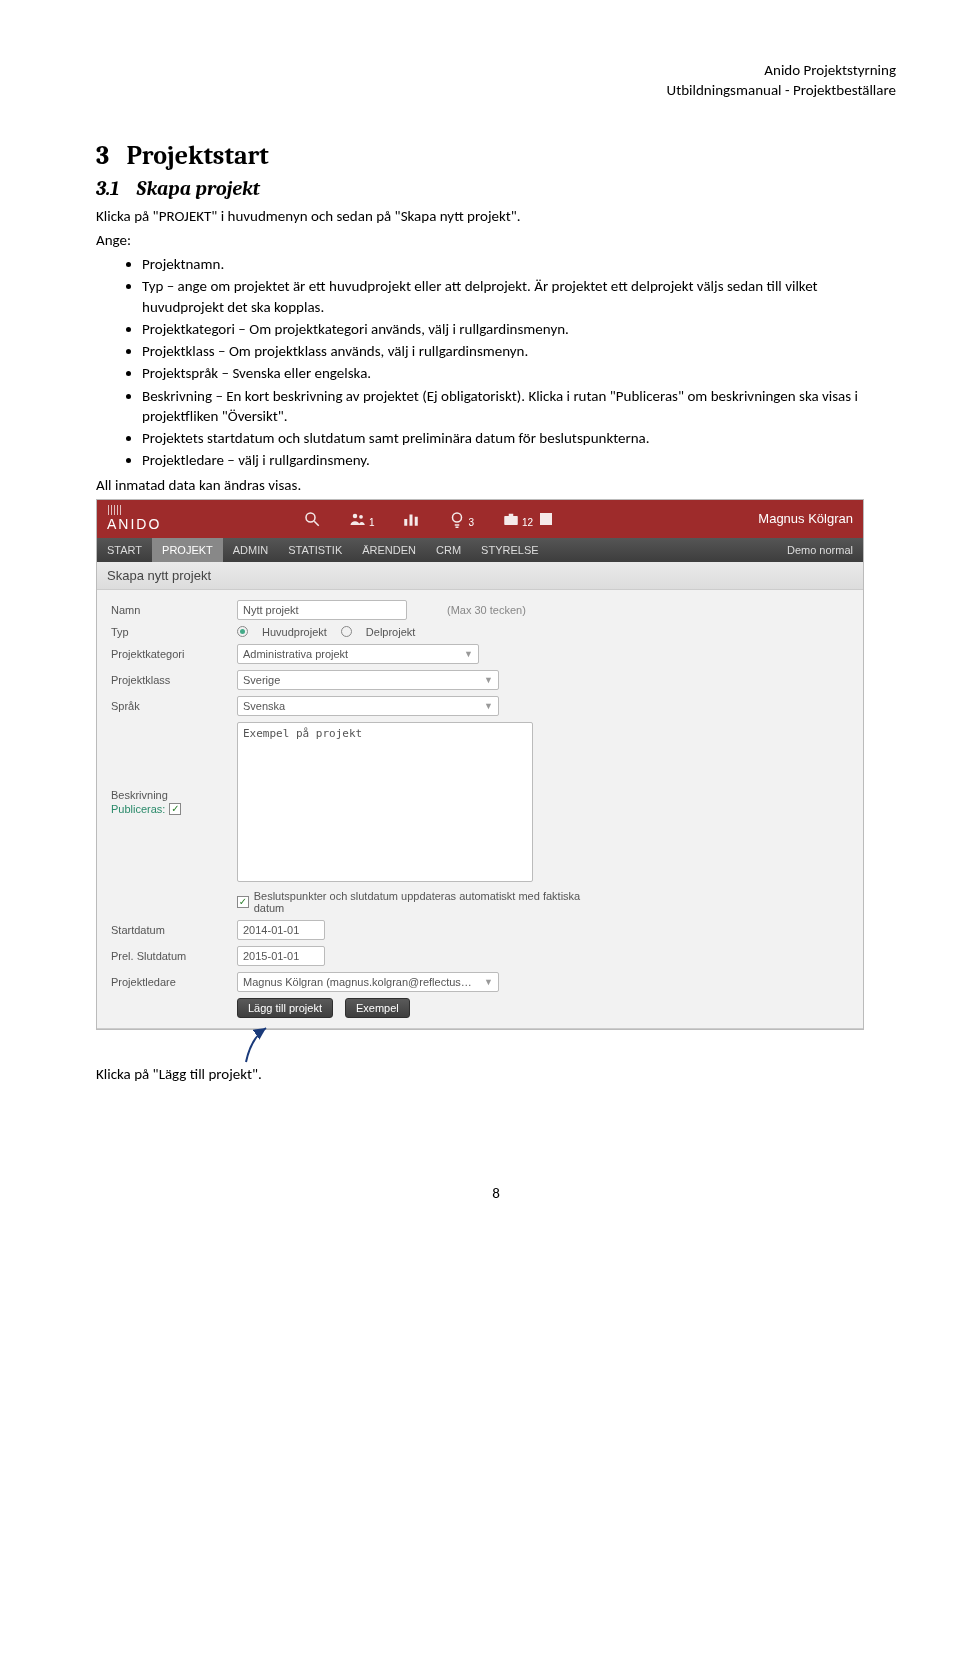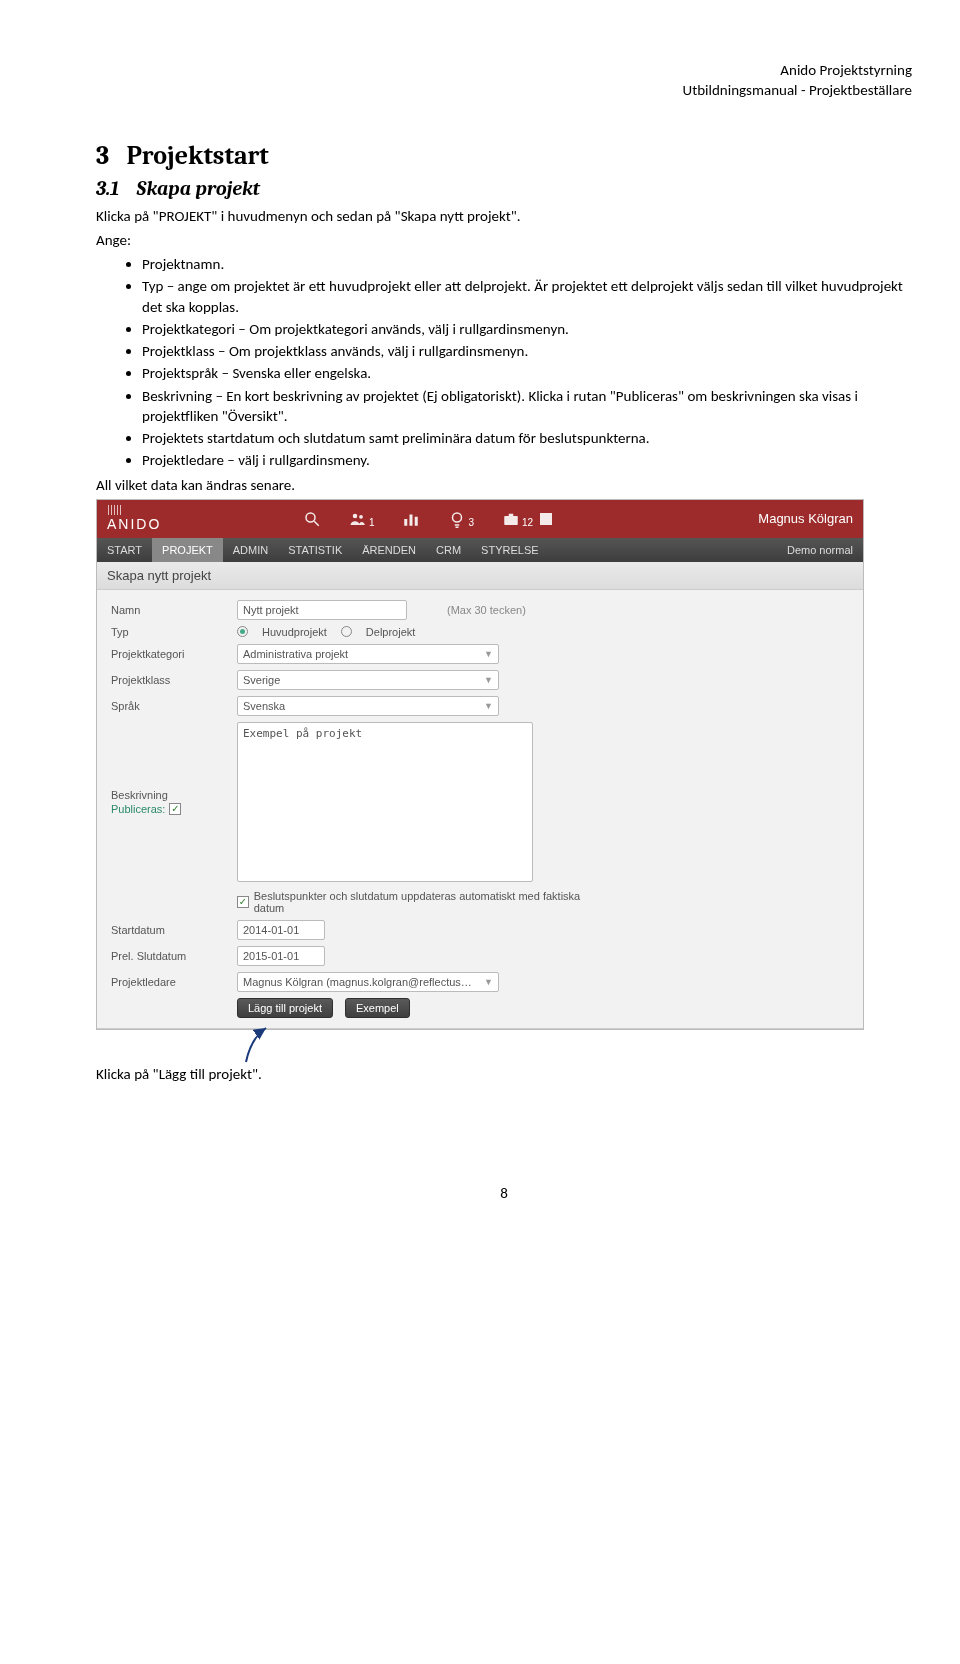--- a/index.html
+++ b/index.html
@@ -3,21 +3,21 @@
 <meta charset="utf-8">
 <style>
   * { box-sizing: border-box; }
   body {
     margin: 0;
     background: #fff;
     font-family: Calibri, "Segoe UI", Arial, sans-serif;
     color: #000;
     width: 960px;
   }
-  .page { padding: 60px 48px 40px 96px; }
+  .page { padding: 60px 64px 40px 96px; }
   .hdr-right { text-align: right; font-size: 15px; line-height: 1.35; margin-bottom: 40px; }
   .h1 { font-family: Cambria, Georgia, serif; font-size: 26px; font-weight: bold; margin: 0 0 6px 0; }
   .h2 { font-family: Cambria, Georgia, serif; font-size: 20px; font-style: italic; font-weight: bold; margin: 0 0 6px 0; }
   .para { font-size: 15px; line-height: 1.35; margin: 0 0 4px 0; }
   ul.bul { margin: 0 0 4px 0; padding-left: 46px; }
   ul.bul li { font-size: 15px; line-height: 1.35; margin-bottom: 2px; }
 
   
   .app {
     width: 768px; border: 1px solid #bbb; background: #fff; font-size: 12px;
@@ -120,21 +120,21 @@
   <ul class="bul">
     <li>Projektnamn.</li>
     <li>Typ – ange om projektet är ett huvudprojekt eller att delprojekt. Är projektet ett delprojekt väljs sedan till vilket huvudprojekt det ska kopplas.</li>
     <li>Projektkategori – Om projektkategori används, välj i rullgardinsmenyn.</li>
     <li>Projektklass – Om projektklass används, välj i rullgardinsmenyn.</li>
     <li>Projektspråk – Svenska eller engelska.</li>
     <li>Beskrivning – En kort beskrivning av projektet (Ej obligatoriskt). Klicka i rutan "Publiceras" om beskrivningen ska visas i projektfliken "Översikt".</li>
     <li>Projektets startdatum och slutdatum samt preliminära datum för beslutspunkterna.</li>
     <li>Projektledare – välj i rullgardinsmeny.</li>
   </ul>
-  <p class="para">All vilket data kan ändras senare.</p>
+  <p class="para">All inmatad data kan ändras visas.</p>
 
   <div class="app">
 
     <div class="redbar">
       <div class="logo-box">
         <div class="logo-rays"></div>
         <div class="logo-text">ANIDO</div>
       </div>
       <div class="red-icons">
         <div class="ri">
@@ -207,21 +207,21 @@
           <div class="radio-g">
             <span class="radio checked"></span>
             <span>Huvudprojekt</span>
             <span class="radio"></span>
             <span>Delprojekt</span>
           </div>
         </div>
 
         <div class="row">
           <div class="lab">Projektkategori</div>
-          <div class="select" style="width:262px">
+          <div class="select" style="width:242px">
             <span>Administrativa projekt</span>
             <span class="arr">▼</span>
           </div>
         </div>
 
         <div class="row">
           <div class="lab">Projektklass</div>
           <div class="select" style="width:262px">
             <span>Sverige</span>
             <span class="arr">▼</span>

